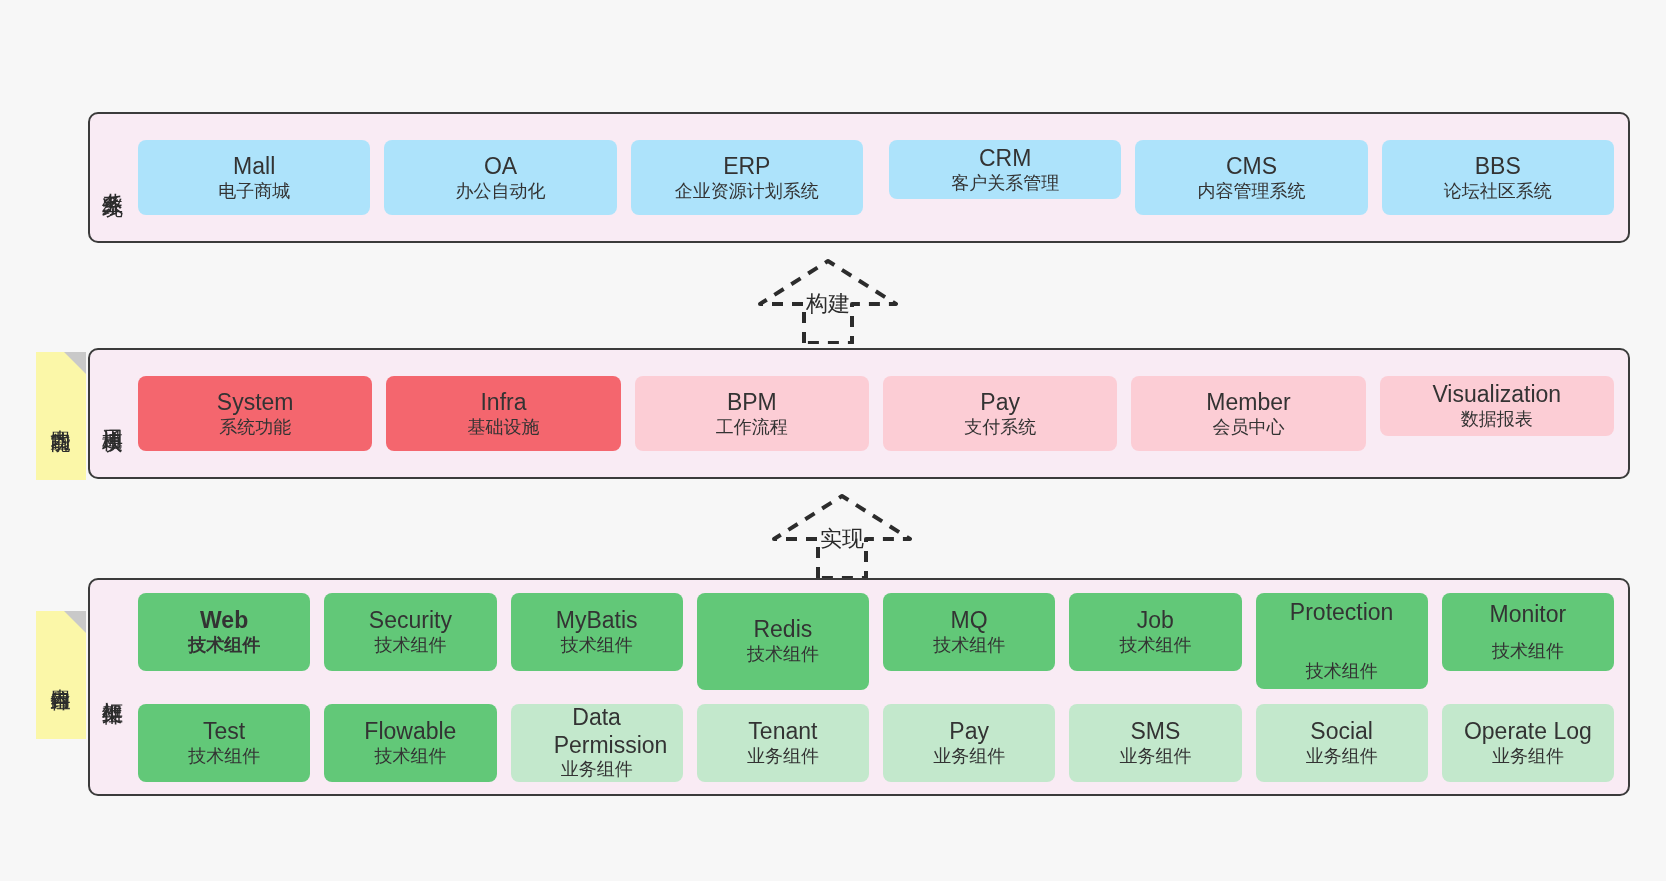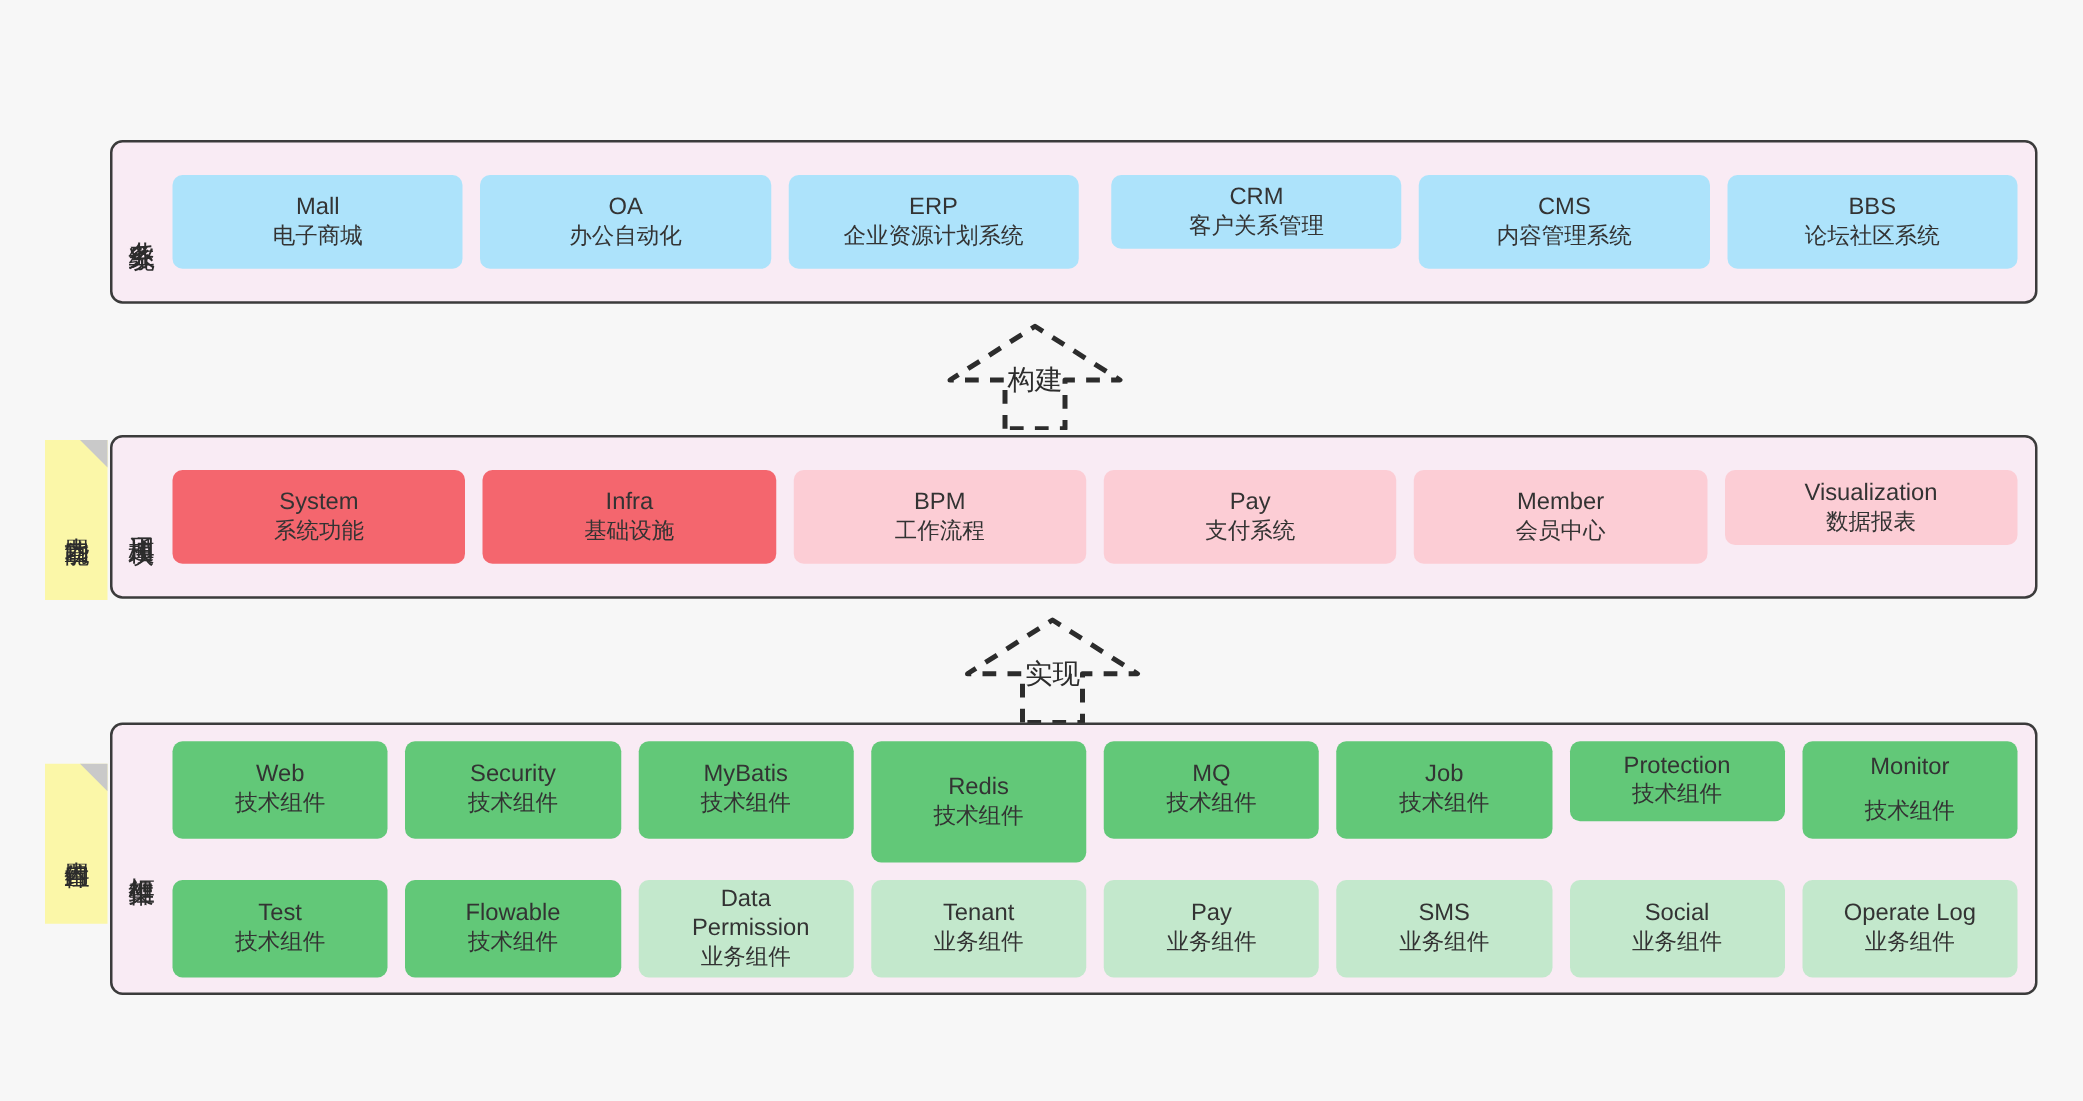--- a/index.html
+++ b/index.html
@@ -58,21 +58,21 @@
     border-radius: 8px;
     display: flex;
     flex-direction: column;
     align-items: center;
     justify-content: center;
     text-align: center;
     color: #333333;
     line-height: 1.2;
     padding: 6px 4px;
   }
-  .card .t1 { font-size: 19px; }
+  .card .t1 { font-size: 23px; }
   .card .t2 { font-size: 18px; }
 
   
   .c-blue       { background: #ade3fb; }
   .c-red        { background: #f4666e; }
   .c-pink       { background: #fccdd5; }
   .c-green      { background: #62c878; }
   .c-lightgreen { background: #c3e8cc; }
 
   
@@ -194,21 +194,21 @@
     <svg width="144" height="87" viewBox="0 0 144 87" fill="none">
       <path d="M 48 86 L 48 47 L 4 47 L 72 4 L 140 47 L 96 47 L 96 86 L 48 86" stroke="#2c2c2c" stroke-width="4" stroke-dasharray="11 9" stroke-linejoin="round" fill="none"></path>
     </svg>
     <span class="connector-label" style="top:32px;">实现</span>
   </div>
 
   <div class="layer" id="layer-2" style="left:88px; top:578px; width:1542px; height:218px;">
     <div class="layer-title">框架组件</div>
     <div class="layer-body">
       <div class="row">
-        <div class="card c-green" style="height:78px;">
+        <div class="card c-green" style="height:78px;font-weight:bold;">
           <span class="t1">Web</span>
           <span class="t2">技术组件</span>
         </div>
         <div class="card c-green" style="height:78px;">
           <span class="t1">Security</span>
           <span class="t2">技术组件</span>
         </div>
         <div class="card c-green" style="height:78px;">
           <span class="t1">MyBatis</span>
           <span class="t2">技术组件</span>
@@ -218,21 +218,21 @@
           <span class="t2">技术组件</span>
         </div>
         <div class="card c-green" style="height:78px;">
           <span class="t1">MQ</span>
           <span class="t2">技术组件</span>
         </div>
         <div class="card c-green" style="height:78px;">
           <span class="t1">Job</span>
           <span class="t2">技术组件</span>
         </div>
-        <div class="card c-green" style="height:64px;">
+        <div class="card c-green" style="height:96px;justify-content:space-between;">
           <span class="t1">Protection</span>
           <span class="t2">技术组件</span>
         </div>
         <div class="card c-green" style="height:78px;gap:12px;">
           <span class="t1">Monitor</span>
           <span class="t2">技术组件</span>
         </div>
       </div>
       <div class="row">
         <div class="card c-green" style="height:78px;">

